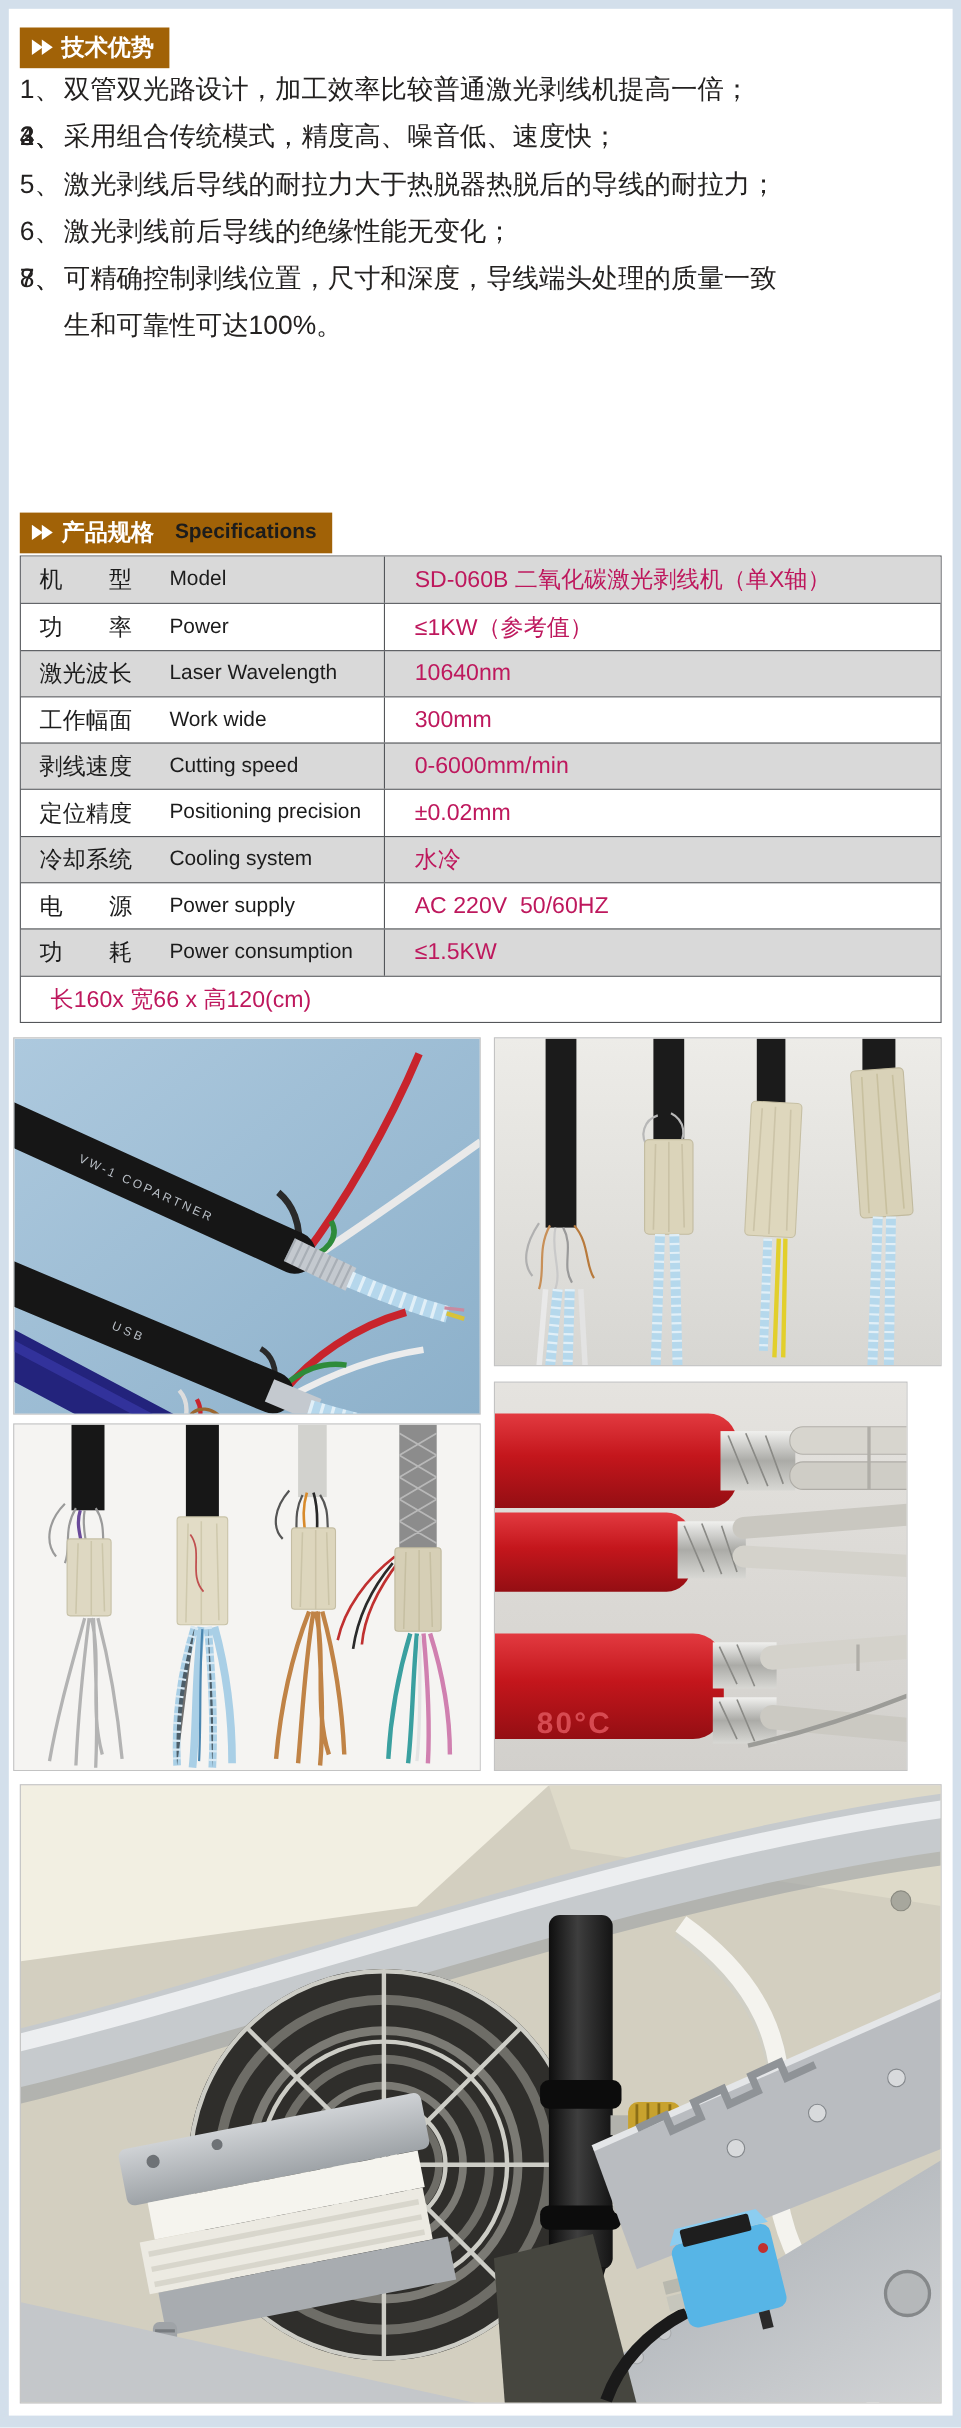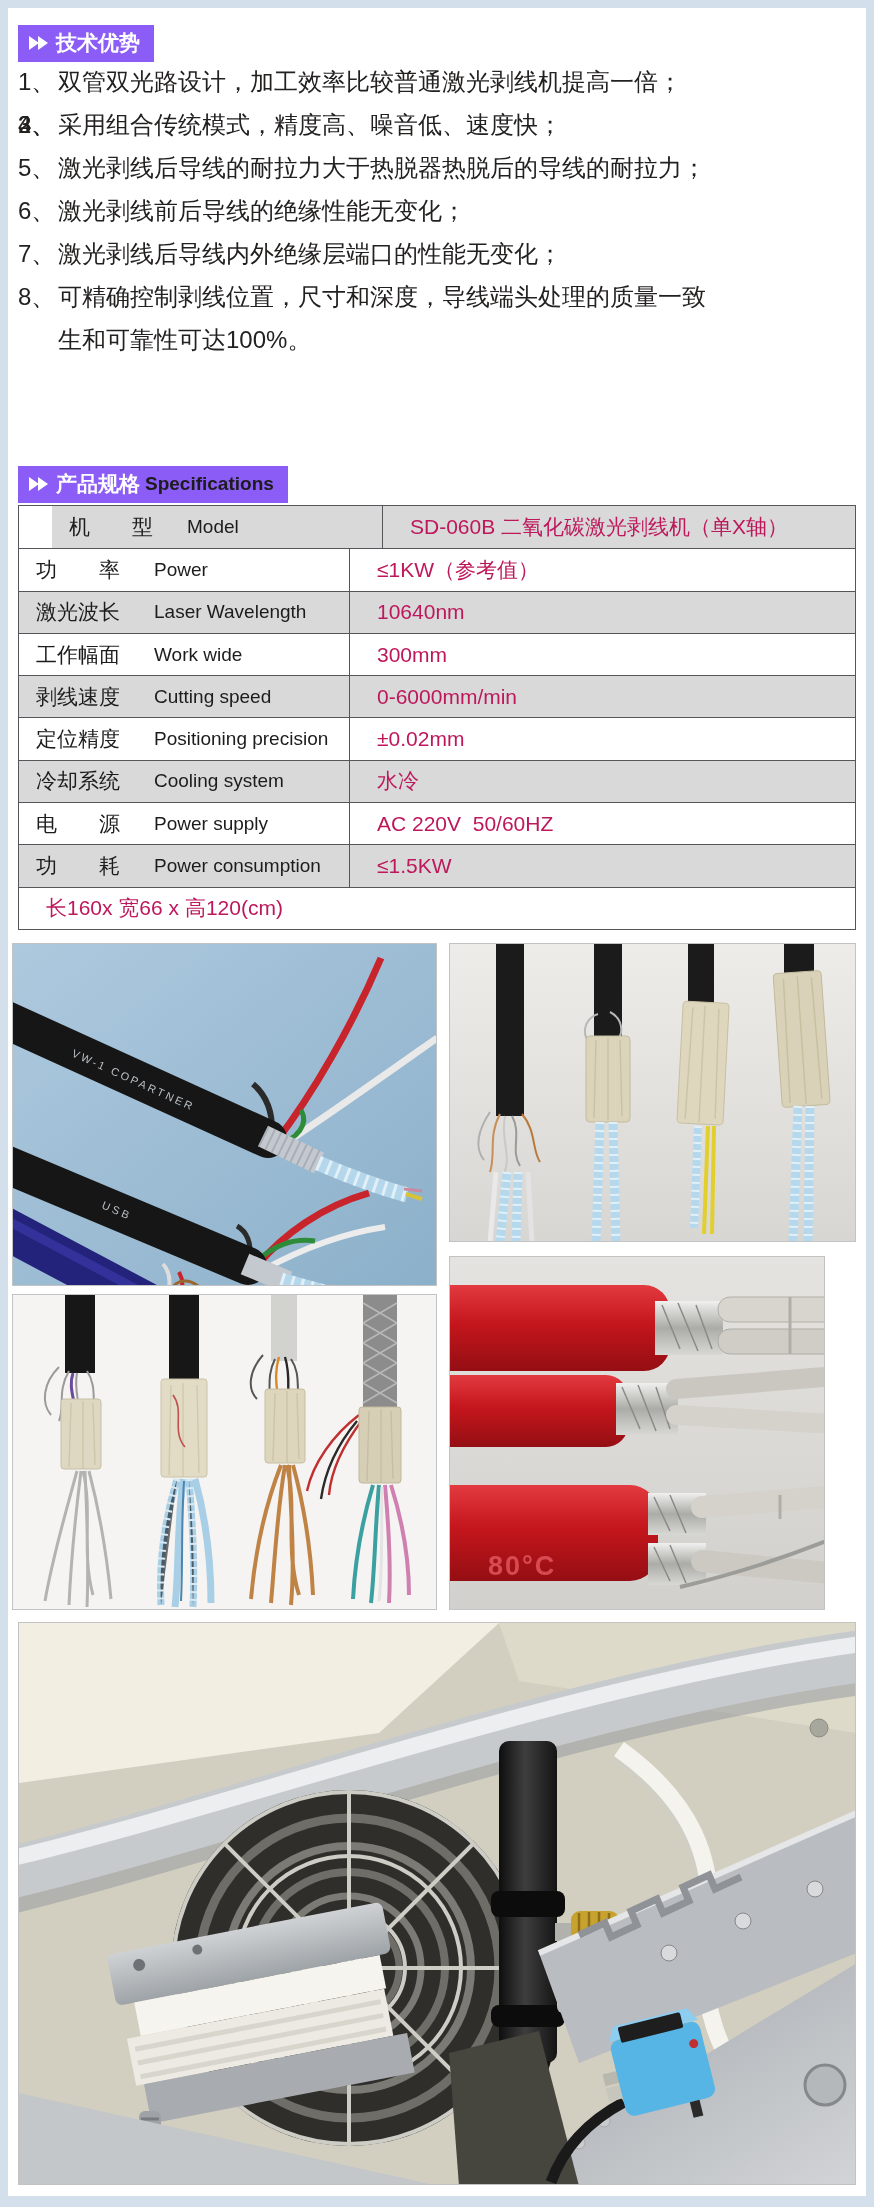--- a/index.html
+++ b/index.html
@@ -2,38 +2,38 @@
 <html><head>
 <meta charset="utf-8">
 <style>
   * { margin:0; padding:0; box-sizing:border-box; }
   body { width:874px; font-family:"Liberation Sans","DejaVu Sans",sans-serif; background:#fff; }
   .page { width:874px; height:2207px; background:#d3dfeb; padding:8px 8px 11px 8px; }
   .inner { position:relative; width:858px; height:2188px; background:#ffffff; overflow:hidden; }
 
   
   .sec-head { position:absolute; left:10px; display:inline-flex; align-items:center;
-              background:#8b5cf6; color:#fff; font-weight:bold; font-size:21px;
+              background:#a16207; color:#fff; font-weight:bold; font-size:21px;
               padding:4px 14px 5px 11px; }
   .chevs { display:inline-flex; margin-right:8px; }
   .chev { width:0; height:0; border-top:7px solid transparent; border-bottom:7px solid transparent;
           border-left:10px solid #fff; }
   .chev + .chev { margin-left:-1px; }
-  .sec-head .en { margin-left:5px; }
+  .sec-head .en { margin-left:19px; }
 
   
   .adv-list { position:absolute; left:10px; top:52px; width:830px; list-style:none; }
   .adv-item { position:relative; padding-left:40px; font-size:24px; line-height:43px; color:#232120; }
   .adv-num { position:absolute; left:0; top:0; }
   .adv-text { white-space:pre-wrap; }
 
   
   .spec-table { position:absolute; left:10px; top:497px; width:838px; border:1px solid #54565a; }
   .spec-row { display:flex; align-items:stretch; height:42.3px; border-top:1px solid #54565a; }
-  .spec-table div.spec-row:first-of-type { border-top:none;margin-left:33px; }
+  .spec-table div.spec-row:first-of-type { border-top:none; }
   .spec-table div.spec-row:nth-of-type(odd) { background:#d9d9d9; }
   .col-label { flex:0 0 331px; display:flex; align-items:center; padding-left:17px;
                border-right:1px solid #54565a; }
   .zh { font-size:21px; color:#1c1c1c; width:118px; flex:0 0 118px; }
   .en { font-size:19px; color:#1c1c1c; }
   .col-value { display:flex; align-items:center; padding-left:27px; font-size:21px; color:#be185d; }
   .col-value span { white-space:pre; }
 
   
   figure { position:absolute; border:1px solid #c3c3c3; overflow:hidden; background:#eee; }
@@ -65,21 +65,21 @@
         <li class="adv-item"><span class="adv-num">2、</span></li>
 
         <li class="adv-item"><span class="adv-num">3、</span></li>
 
         <li class="adv-item"><span class="adv-num">4、</span><span class="adv-text">采用组合传统模式，精度高、噪音低、速度快；</span></li>
 
         <li class="adv-item"><span class="adv-num">5、</span><span class="adv-text">激光剥线后导线的耐拉力大于热脱器热脱后的导线的耐拉力；</span></li>
 
         <li class="adv-item"><span class="adv-num">6、</span><span class="adv-text">激光剥线前后导线的绝缘性能无变化；</span></li>
 
-        <li class="adv-item"><span class="adv-num">7、</span><span class="adv-text">激光剥线后导线内外绝缘层端口的性能无变化；</span></li>
+        <li class="adv-item"><span class="adv-num">7、</span></li>
 
         <li class="adv-item"><span class="adv-num">8、</span><span class="adv-text">可精确控制剥线位置，尺寸和深度，导线端头处理的质量一致
 生和可靠性可达100%。</span></li>
       </ul>
 
     <div class="sec-head" style="top:458px;">
       <span class="chevs">
           <span class="chev"></span>
           <span class="chev"></span>
         </span>

